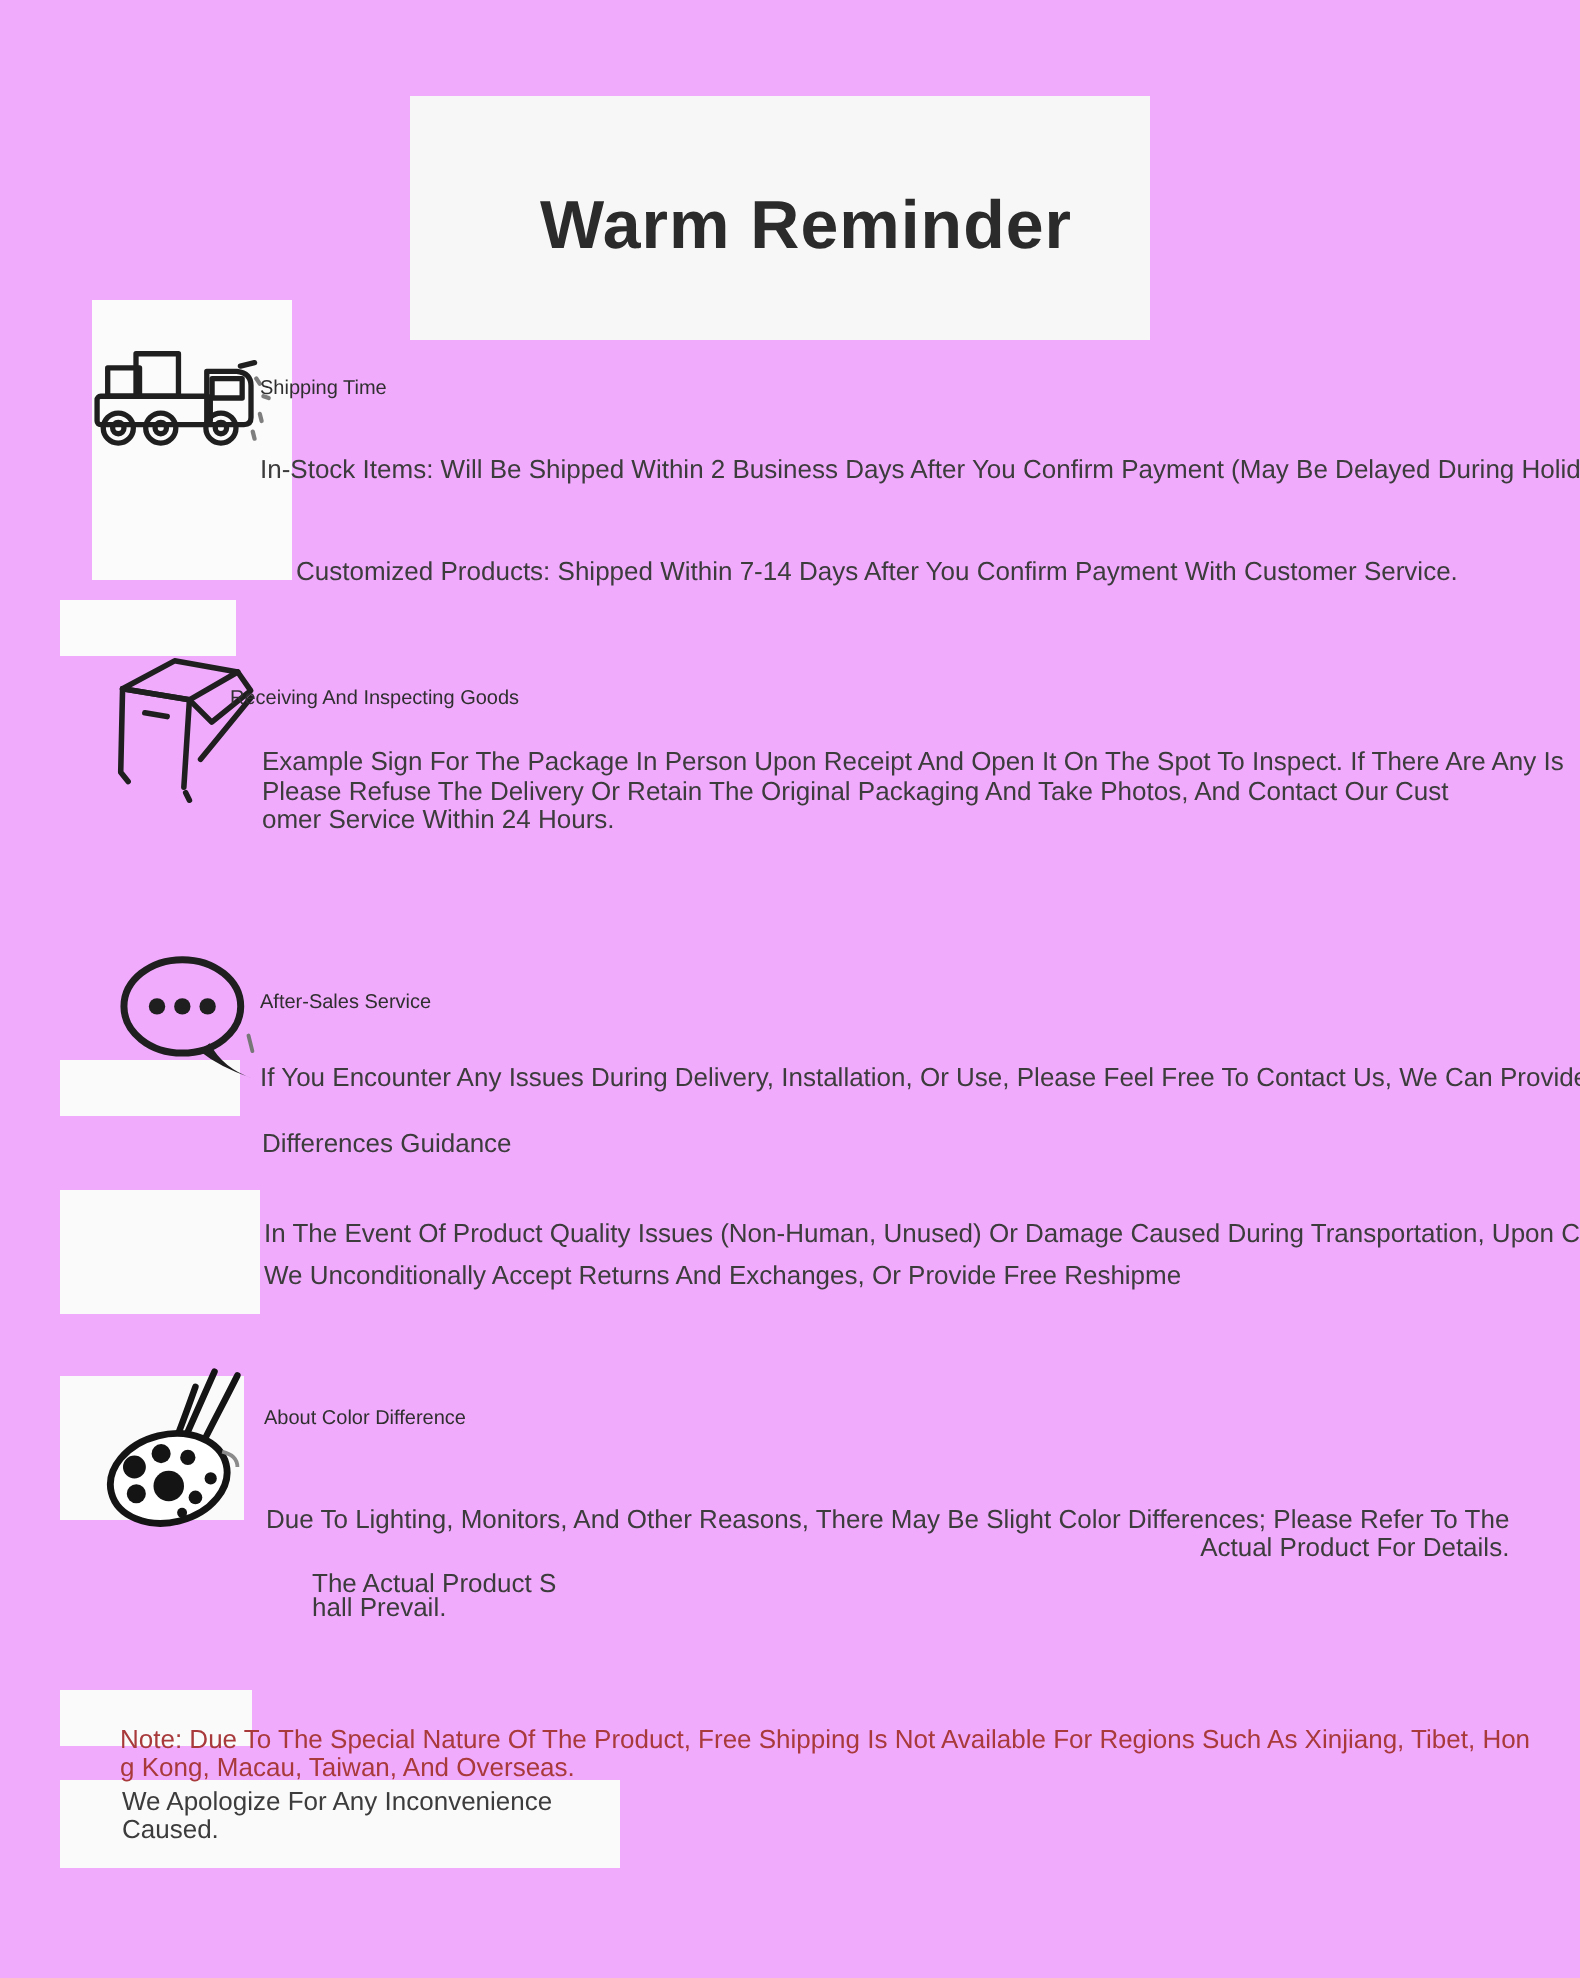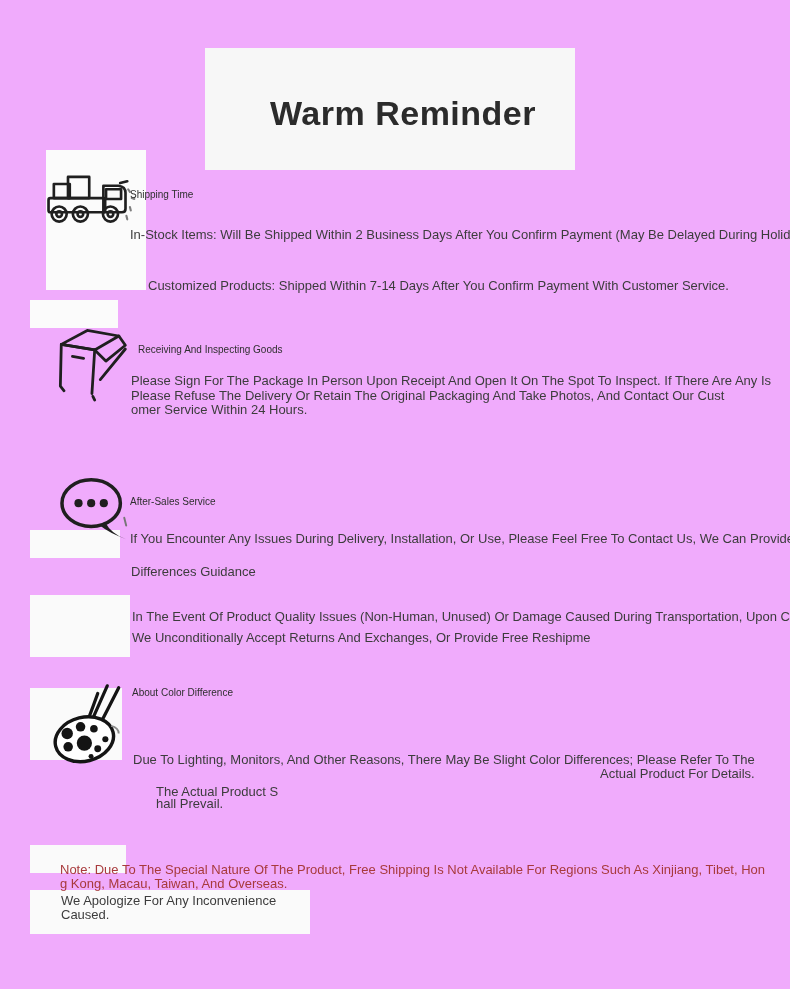--- a/index.html
+++ b/index.html
@@ -71,23 +71,23 @@
         <path d="M72 15 L79 25 L58 42 L46 30"></path>
         <path d="M10 24 L46 30"></path>
         <path d="M10 24 L9 69 L13 74"></path>
         <path d="M46 30 L43 77"></path>
         <path d="M22 37 L34 39"></path>
         <path d="M79 29 L52 62"></path>
         <path d="M44 80 l2 4"></path>
       </g>
     </svg>
   </div>
-  <div class="abs heading" style="left:138px;top:344px;">Receiving And Inspecting Goods</div>
+  <div class="abs heading" style="left:115px;top:344px;">Receiving And Inspecting Goods</div>
   <div class="abs" style="left:131px;top:374px;">
-    <div class="line">Please Sign For The Package In Person Upon Receipt And Open It On The Spot To Inspect. If There Are Any Is</div>
+    <div class="line">Example Sign For The Package In Person Upon Receipt And Open It On The Spot To Inspect. If There Are Any Is</div>
     <div class="line">Please Refuse The Delivery Or Retain The Original Packaging And Take Photos, And Contact Our Cust</div>
     <div class="line">omer Service Within 24 Hours.</div>
   </div>
 
   <div class="abs" style="left:56px;top:474px;">
     <svg width="82" height="72" viewBox="0 0 84 74" aria-hidden="true">
       <ellipse cx="36" cy="30" rx="30" ry="24" fill="none" stroke="#1f1f1f" stroke-width="3.6"></ellipse>
       <path d="M50 49 Q57 62 72 67 Q55 61 45 53 Z" fill="#1f1f1f"></path>
       <circle cx="23" cy="30" r="4.2" fill="#1f1f1f"></circle>
       <circle cx="36" cy="30" r="4.2" fill="#1f1f1f"></circle>
@@ -123,21 +123,21 @@
         <circle cx="48" cy="49" r="4"></circle>
         <circle cx="38" cy="64" r="8"></circle>
         <circle cx="21" cy="68" r="5"></circle>
         <circle cx="52" cy="70" r="3.6"></circle>
         <circle cx="60" cy="60" r="3.2"></circle>
         <circle cx="45" cy="78" r="2.6"></circle>
       </g>
       <path d="M66 46 q8 2 8 8" stroke="#8a8a8a" stroke-width="2" fill="none"></path>
     </svg>
   </div>
-  <div class="abs heading" style="left:132px;top:687px;">About Color Difference</div>
+  <div class="abs heading" style="left:132px;top:704px;">About Color Difference</div>
   <div class="abs tight" style="left:133px;top:753px;text-align:right;">
     <div class="line">Due To Lighting, Monitors, And Other Reasons, There May Be Slight Color Differences; Please Refer To The</div>
     <div class="line">Actual Product For Details.</div>
   </div>
   <div class="abs xtight" style="left:132px;top:786px;margin-left:24px;">
     <div class="line">The Actual Product S</div>
     <div class="line">hall Prevail.</div>
   </div>
 
   <div class="abs note-dark" style="left:61px;top:894px;">

